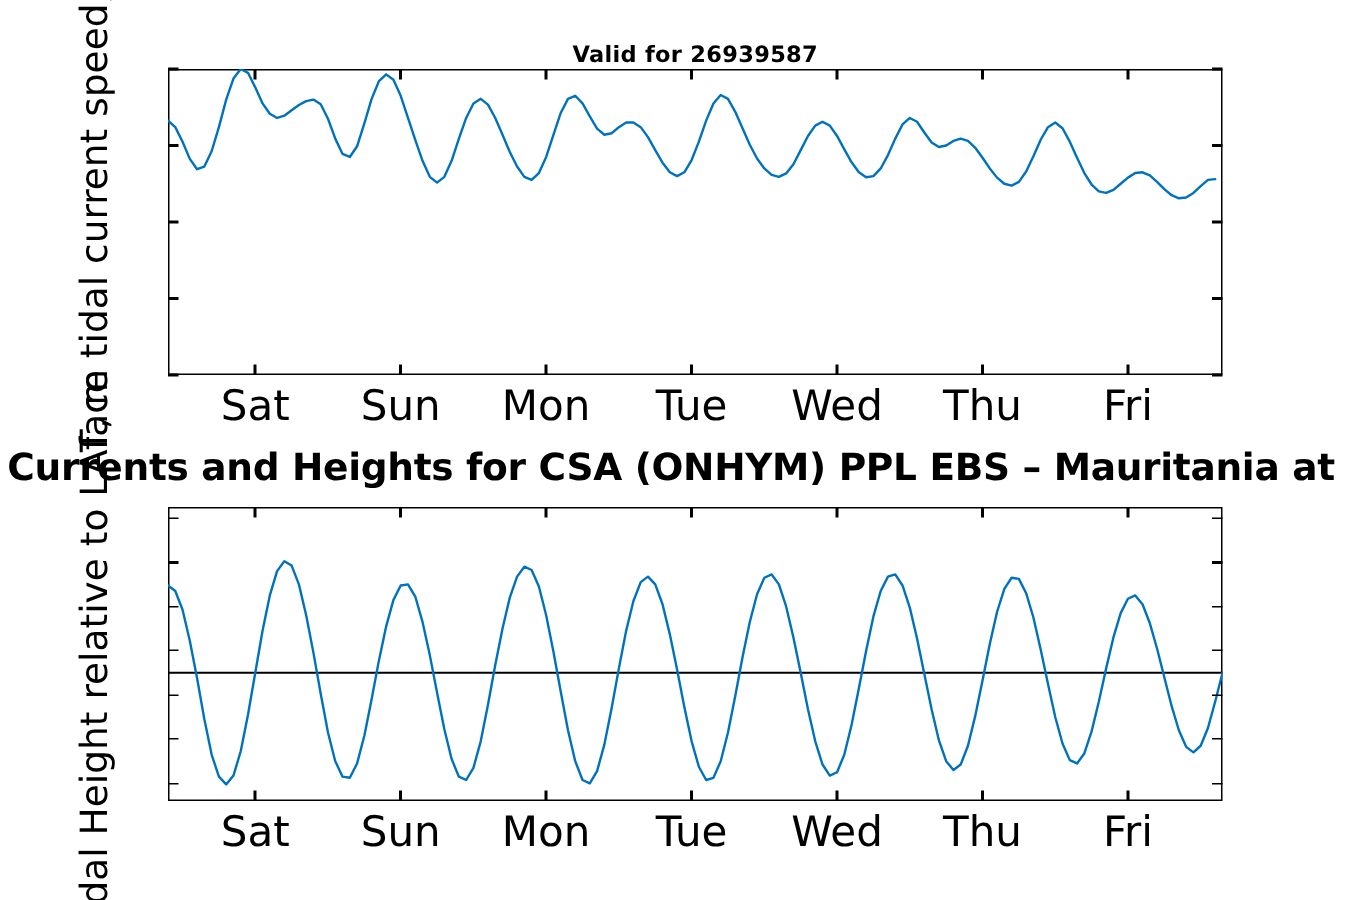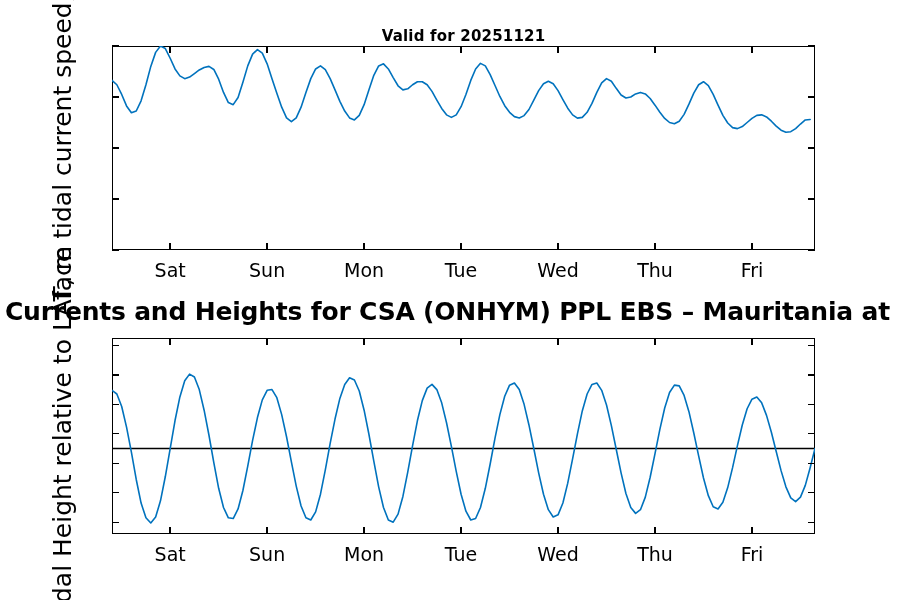--- a/index.html
+++ b/index.html
@@ -15,41 +15,41 @@
   #axes-top{left:112px;top:46px;width:703px;height:204px;}
   
   #axes-bot{left:112px;top:338px;width:703px;height:196px;}
 
   svg.curve{position:absolute;left:0;top:0;overflow:visible;}
 
   
   .tick{position:absolute;background:#000;}
   .tick.v{width:1.4px;height:7px;}
   .tick.h{height:1.4px;width:7px;}
-  .xlab{position:absolute;text-align:center;font-size:19px;line-height:21px;white-space:nowrap;}
+  .xlab{position:absolute;text-align:center;font-size:28px;line-height:21px;white-space:nowrap;}
 
   
   #plot-title{position:absolute;left:112px;top:27px;width:703px;text-align:center;
               font-size:15px;font-weight:bold;letter-spacing:.2px;}
 
   #super-title{position:absolute;top:297px;left:-36px;width:1010px;text-align:center;
                font-size:25px;font-weight:bold;white-space:nowrap;letter-spacing:-.2px;}
 
   
   .ytitle{position:absolute;font-size:25px;white-space:nowrap;
           transform-origin:0 0;transform:rotate(-90deg);}
   #ytitle-top{left:48px;top:300px;}
   #ytitle-bot{left:48px;top:610px;}
 </style>
 </head>
 <body>
 
 <div class="panel">
 
-  <div id="plot-title">Valid for 20251121</div>
+  <div id="plot-title">Valid for 26939587</div>
 
   <div class="ytitle" id="ytitle-top">face tidal current speed, kn</div>
 
   <div class="axes-box" id="axes-top"></div>
 
   <svg class="curve" id="svg-top" width="900" height="600">
       <path d="M112.00 80.42 L116.85 84.76 L121.70 94.45 L126.54 105.92 L131.39 112.81 L136.24 111.03 L141.09 100.82 L145.94 84.76 L150.79 66.40 L155.63 52.38 L160.48 46.00 L165.33 48.55 L170.18 58.24 L175.03 68.95 L179.88 75.84 L184.72 78.64 L189.57 77.11 L194.42 73.54 L199.27 69.97 L204.12 67.42 L208.97 66.40 L213.81 69.46 L218.66 79.15 L223.51 92.41 L228.36 102.61 L233.21 104.65 L238.06 97.51 L242.90 82.21 L247.75 65.89 L252.60 54.16 L257.45 49.57 L262.30 53.14 L267.14 63.85 L271.99 78.64 L276.84 93.18 L281.69 107.20 L286.54 117.91 L291.39 121.74 L296.23 117.91 L301.08 107.20 L305.93 92.41 L310.78 78.64 L315.63 68.95 L320.48 65.89 L325.32 69.72 L330.17 78.64 L335.02 89.86 L339.87 101.34 L344.72 111.03 L349.57 117.91 L354.41 119.95 L359.26 115.36 L364.11 104.65 L368.96 89.86 L373.81 75.32 L378.66 65.89 L383.50 63.85 L388.35 68.95 L393.20 77.62 L398.05 85.78 L402.90 89.86 L407.74 88.84 L412.59 84.76 L417.44 81.70 L422.29 81.70 L427.14 84.76 L431.99 91.39 L436.83 100.06 L441.68 108.47 L446.53 114.85 L451.38 117.40 L456.23 114.85 L461.08 106.69 L465.92 94.45 L470.77 80.42 L475.62 68.95 L480.47 63.34 L485.32 65.89 L490.17 74.56 L495.01 85.53 L499.86 96.49 L504.71 105.67 L509.56 112.30 L514.41 116.64 L519.26 117.91 L524.10 115.62 L528.95 109.50 L533.80 100.06 L538.65 90.63 L543.50 83.74 L548.34 81.19 L553.19 83.74 L558.04 90.63 L562.89 99.55 L567.74 108.22 L572.59 114.85 L577.43 118.16 L582.28 117.40 L587.13 112.30 L591.98 103.38 L596.83 92.41 L601.68 82.97 L606.52 78.64 L611.37 81.19 L616.22 88.33 L621.07 94.96 L625.92 98.02 L630.77 97.00 L635.61 93.94 L640.46 92.41 L645.31 93.94 L650.16 98.53 L655.01 105.16 L659.86 112.30 L664.70 118.42 L669.55 122.50 L674.40 123.77 L679.25 121.22 L684.10 114.34 L688.94 104.14 L693.79 93.18 L698.64 84.76 L703.49 81.70 L708.34 85.53 L713.19 94.45 L718.03 105.16 L722.88 115.36 L727.73 123.01 L732.58 127.60 L737.43 128.62 L742.28 126.58 L747.12 122.50 L751.97 118.42 L756.82 115.36 L761.67 114.85 L766.52 116.89 L771.37 121.22 L776.21 126.07 L781.06 130.15 L785.91 132.19 L790.76 131.68 L795.61 128.62 L800.46 124.03 L805.30 119.95 L810.15 119.44 L815.00 NaN" fill="none" stroke="#0072BD" stroke-width="1.6" stroke-linejoin="round" stroke-linecap="round" clip-path="url(#clip-svg-top)"></path>
       <clipPath id="clip-svg-top">
         <rect x="112" y="46" width="703" height="204"></rect>
       </clipPath>

